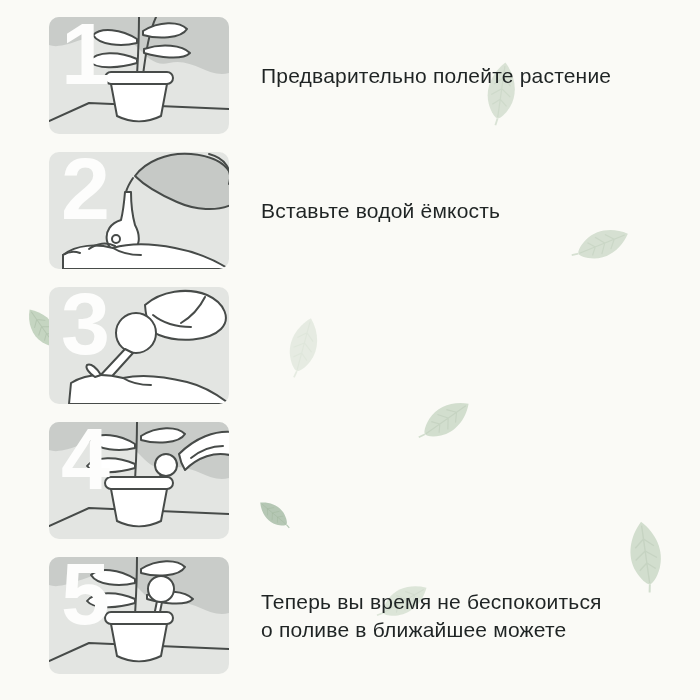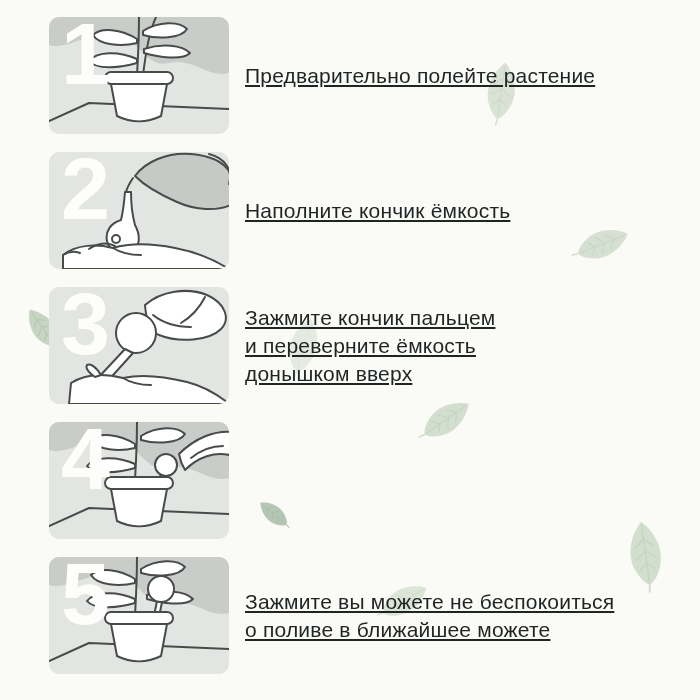--- a/index.html
+++ b/index.html
@@ -20,23 +20,22 @@
     position:relative;width:180px;height:117px;flex:0 0 auto;
     background:#e3e5e2;border-radius:10px;overflow:hidden;
   }
   .box svg.illus{position:absolute;inset:0;width:100%;height:100%;}
   .num{
     position:absolute;left:12px;top:-7px;
     font-size:88px;line-height:1;font-weight:700;color:#fdfdfc;
     letter-spacing:-2px;user-select:none;
   }
   .txt{
-    margin-left:16px;color:#1f2424;font-size:21px;line-height:28px;
+    margin-left:32px;color:#1f2424;font-size:21px;line-height:28px;
     letter-spacing:.2px;
-    text-decoration:underline;
   }
   .lineart{stroke:#474b49;stroke-width:2;fill:none;stroke-linecap:round;stroke-linejoin:round;}
   .lineart-fill{stroke:#474b49;stroke-width:2;fill:#ffffff;stroke-linecap:round;stroke-linejoin:round;}
   .wall{fill:#c9ccc9;stroke:none;}
   .jug{fill:#c6c9c6;stroke:#474b49;stroke-width:2;stroke-linejoin:round;}
 </style>
 </head>
 <body>
 
 <div class="canvas">
@@ -108,42 +107,37 @@
           <path class="lineart-fill" d="M76,40 C75,52 74,60 72,68 C62,71 56,79 58,89 C60,99 72,104 82,100 C91,96 92,84 86,73 C83,62 82,50 82,40 Z"></path>
           <circle class="lineart-fill" cx="67" cy="87" r="4"></circle>
           <path class="lineart-fill" d="M14,103 C28,92 48,92 64,96 C84,90 106,92 126,96 C148,100 164,107 180,117 L14,117 Z"></path>
           <path class="lineart" d="M64,96 C72,101 82,103 92,103"></path>
           <path class="lineart" d="M40,97 C48,91 58,90 66,94"></path>
           <path class="lineart" d="M14,103 C20,99 26,99 31,101"></path>
         </svg>
         <div class="num">2</div>
       </div>
       <div class="txt">
-        <div>Наполните кончик ёмкость</div>
+        <div>Вставьте водой ёмкость</div>
       </div>
     </div>
 
     <div class="row">
       <div class="box">
         <svg class="illus" viewBox="0 0 180 117" preserveAspectRatio="none">
           <path class="lineart-fill" d="M96,18 C112,4 138,0 158,8 C176,16 182,32 172,42 C160,54 130,56 110,48 C100,44 97,32 96,18 Z"></path>
           <circle class="lineart-fill" cx="87" cy="46" r="20"></circle>
           <path class="lineart-fill" d="M76,62 L48,92 L56,97 L84,66 Z"></path>
           <path class="lineart" d="M104,28 C114,36 128,40 142,40"></path>
           <path class="lineart" d="M156,10 C150,22 142,30 132,36"></path>
           <path class="lineart-fill" d="M22,96 C38,86 58,87 74,91 C96,86 118,90 138,95 C154,99 166,106 178,115 L178,117 L20,117 Z"></path>
           <path class="lineart-fill" d="M46,90 C40,86 36,81 38,78 C42,76 48,81 52,88 Z"></path>
           <path class="lineart" d="M74,91 C82,96 92,98 102,98"></path>
         </svg>
         <div class="num">3</div>
-      </div>
-      <div class="txt">
-        <div>Зажмите кончик пальцем</div>
-        <div>и переверните ёмкость</div>
-        <div>донышком вверх</div>
       </div>
     </div>
 
     <div class="row">
       <div class="box">
         <svg class="illus" viewBox="0 0 180 117" preserveAspectRatio="none">
           <path class="wall" d="M0,0 H180 V56 C160,62 144,40 120,46 C96,52 88,18 64,16 C44,14 16,34 0,28 Z"></path>
           <path class="lineart" d="M0,104 L40,86 L180,92"></path>
           <path class="lineart" d="M86,58 C87,40 88,25 88,-2"></path>
           <path class="lineart-fill" d="M86,22 C70,12 50,10 42,18 C48,28 70,30 86,26 Z"></path>
@@ -171,19 +165,19 @@
           <path class="lineart-fill" d="M92,12 C108,2 128,2 136,10 C130,20 106,20 92,16 Z"></path>
           <path class="lineart-fill" d="M98,38 C116,32 136,34 144,42 C136,50 112,46 98,42 Z"></path>
           <path class="lineart-fill" d="M108,44 L113,45 L106,80 L101,79 Z"></path>
           <circle class="lineart-fill" cx="112" cy="32" r="13"></circle>
           <rect class="lineart-fill" x="56" y="55" width="68" height="12" rx="6"></rect>
           <path class="lineart-fill" d="M62,67 L68,99 C82,106 98,106 112,99 L118,67 Z"></path>
         </svg>
         <div class="num">5</div>
       </div>
       <div class="txt">
-        <div>Зажмите вы можете не беспокоиться</div>
+        <div>Теперь вы время не беспокоиться</div>
         <div>о поливе в ближайшее можете</div>
       </div>
     </div>
 
   </div>
 </div>
 
 </body></html>

